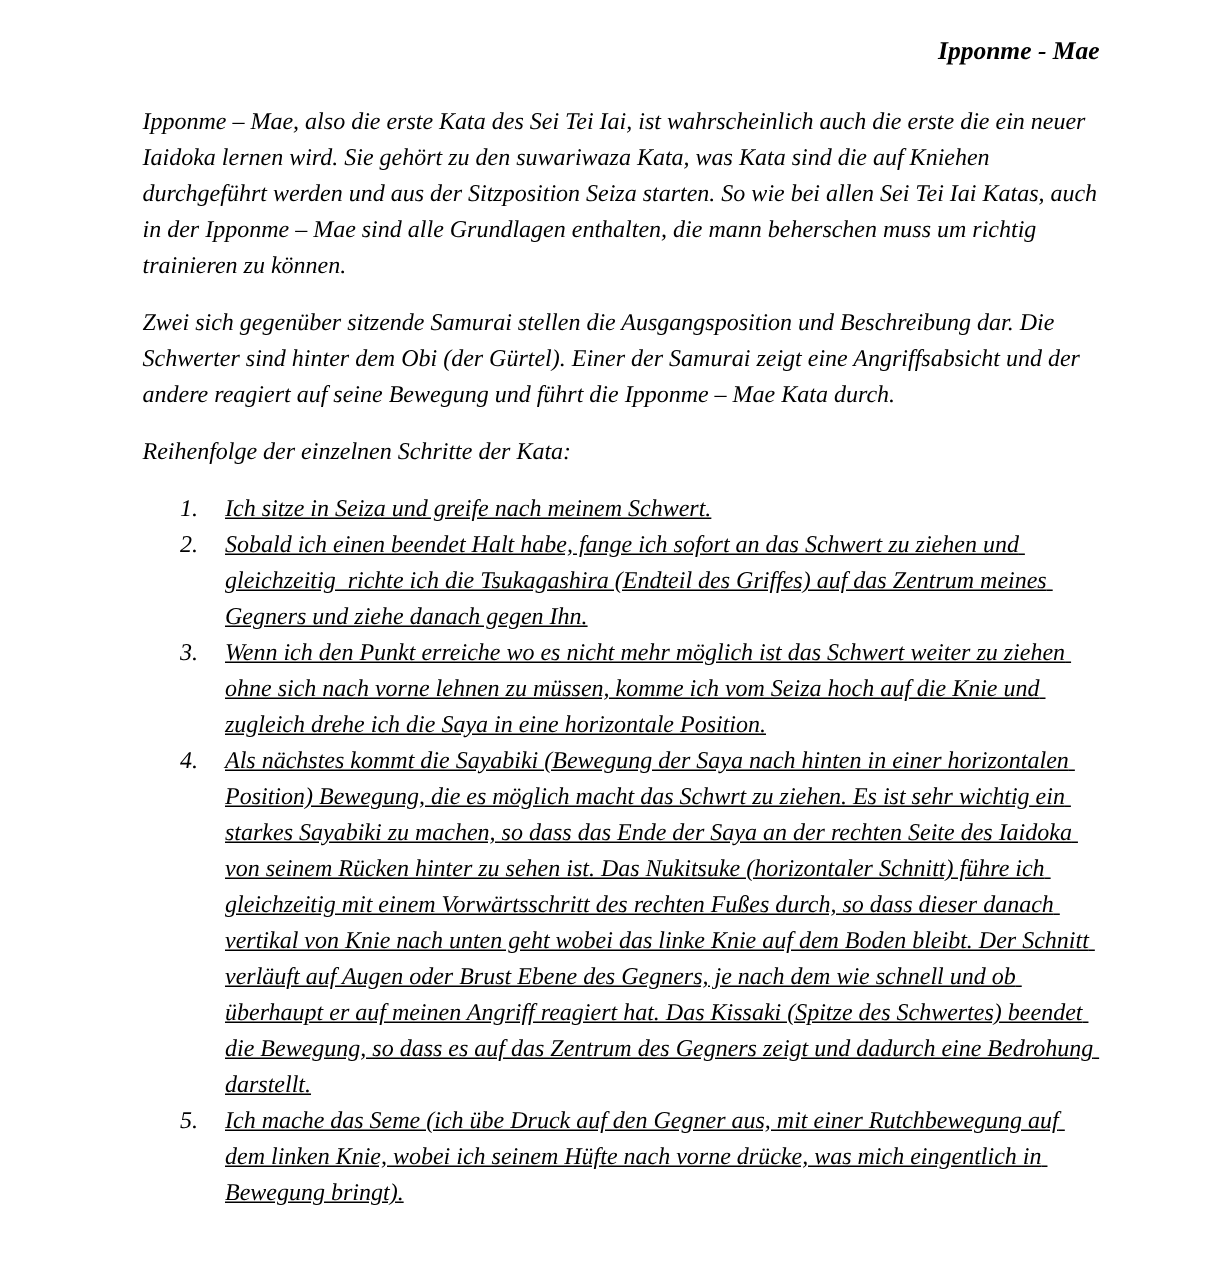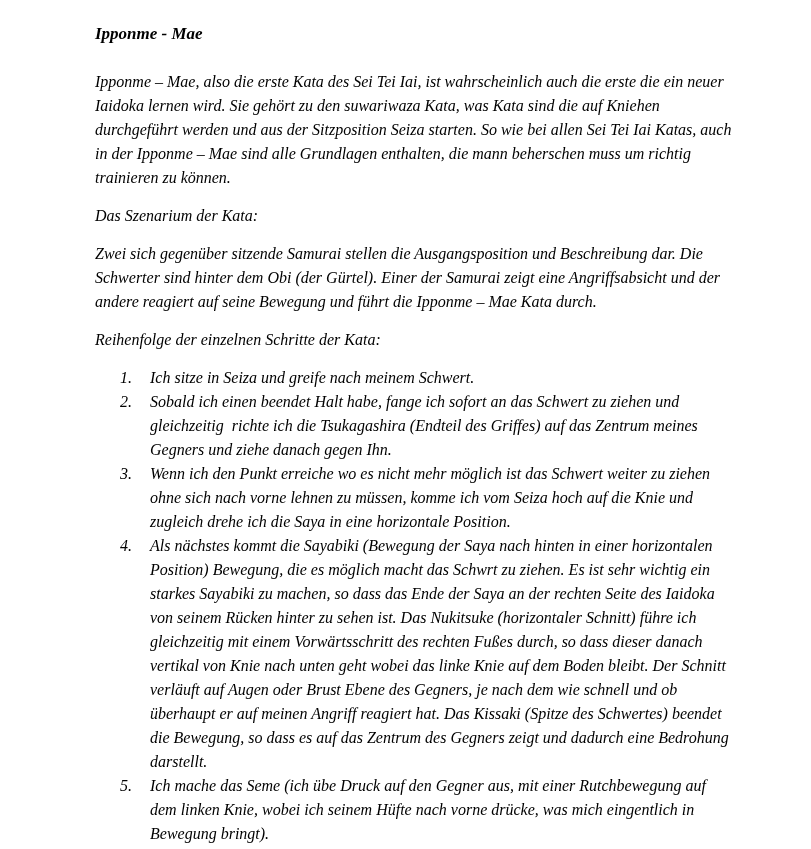--- a/index.html
+++ b/index.html
@@ -19,20 +19,21 @@
     font-family: "Liberation Serif", "DejaVu Serif", serif;
     font-style: italic;
     font-size: 16px;
     line-height: 24px;
   }
   .doc-title {
     font-weight: bold;
     font-size: 17px;
     margin: 0 0 24px 0;
     white-space: pre-wrap;
+    text-align: right;
   }
   .para {
     margin: 0 0 14px 0;
     white-space: pre-wrap;
   }
   .section-heading {
     margin: 0 0 14px 0;
     white-space: pre-wrap;
   }
   .steps {
@@ -46,32 +47,32 @@
     margin: 0;
   }
   .step-number {
     flex: 0 0 30px;
     margin-left: 25px;
     text-align: left;
   }
   .step-text {
     flex: 1 1 auto;
     white-space: pre-wrap;
+    text-decoration: underline;
   }
 </style>
 </head>
 <body>
 
 <div class="page">
 
   <h1 class="doc-title">Ipponme - Mae</h1>
 
   <p class="para">Ipponme – Mae, also die erste Kata des Sei Tei Iai, ist wahrscheinlich auch die erste die ein neuer Iaidoka lernen wird. Sie gehört zu den suwariwaza Kata, was Kata sind die auf Kniehen durchgeführt werden und aus der Sitzposition Seiza starten. So wie bei allen Sei Tei Iai Katas, auch in der Ipponme – Mae sind alle Grundlagen enthalten, die mann beherschen muss um richtig trainieren zu können.</p>
 
-  <p class="section-heading">Das Szenarium der Kata:</p>
 
   <p class="para">Zwei sich gegenüber sitzende Samurai stellen die Ausgangsposition und Beschreibung dar. Die Schwerter sind hinter dem Obi (der Gürtel). Einer der Samurai zeigt eine Angriffsabsicht und der andere reagiert auf seine Bewegung und führt die Ipponme – Mae Kata durch.</p>
 
   <p class="section-heading">Reihenfolge der einzelnen Schritte der Kata:</p>
 
   <div class="steps">
 
     <div class="step">
       <span class="step-number">1.</span>
       <span class="step-text">Ich sitze in Seiza und greife nach meinem Schwert.</span>

